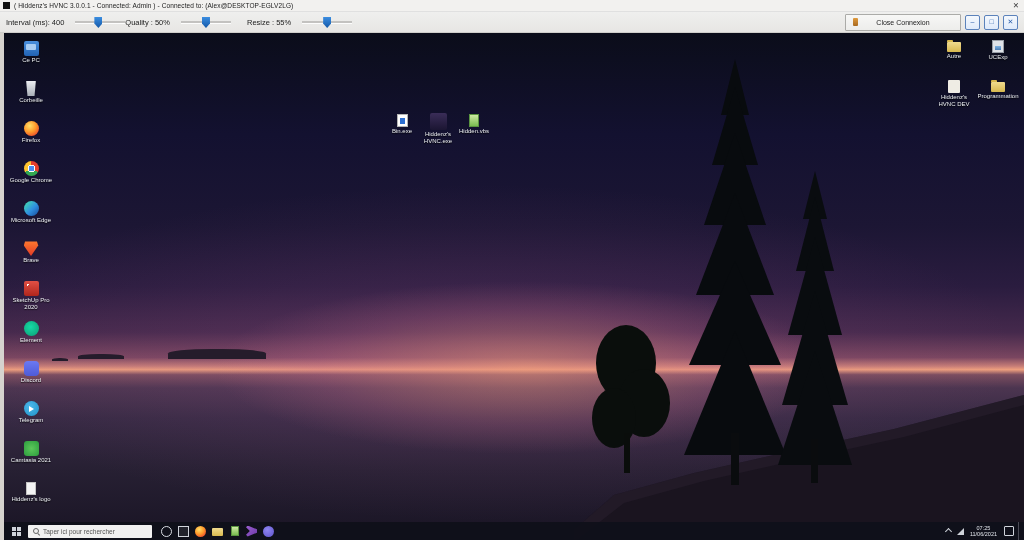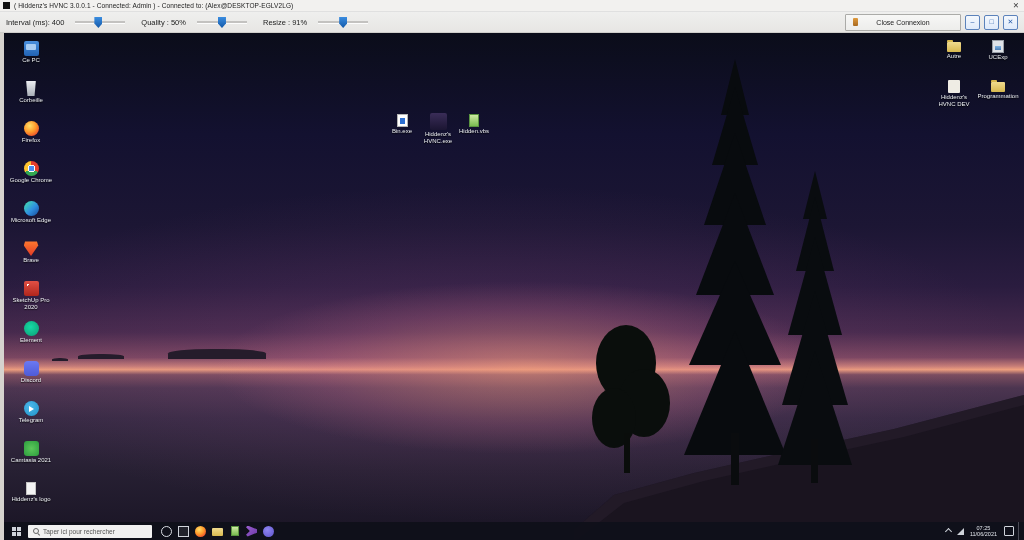--- a/index.html
+++ b/index.html
@@ -19,21 +19,21 @@
   .title-text{font-size:6.5px;color:#1a1a1a;white-space:nowrap;letter-spacing:.1px;}
   .win-close{margin-left:auto;margin-right:5px;font-size:7.5px;color:#333;line-height:9px;cursor:default;}
   .toolbar{
     position:absolute;left:0;top:12px;right:0;height:20px;
     background:linear-gradient(180deg,#efefee,#e7e6e4);
     border-bottom:1px solid #cfcecb;
     display:flex;align-items:center;
   }
   .tb-label{font-size:7.5px;color:#222;white-space:nowrap;}
   .lbl-interval{margin-left:6px;}
-  .lbl-quality{margin-left:16px;text-align:right;}
+  .lbl-quality{margin-left:0;text-align:right;}
   .lbl-resize{margin-left:16px;}
   .slider{position:relative;width:50px;height:12px;margin-left:11px;flex:none;}
   .slider .track{position:absolute;left:0;right:0;top:5px;height:2px;background:#c3c2c0;box-shadow:0 1px 0 rgba(255,255,255,.9);}
   .slider .thumb{
     position:absolute;top:1px;width:8px;height:11px;margin-left:-4px;
     background:linear-gradient(180deg,#3b8de0,#1258a8);
     clip-path:polygon(0 0,100% 0,100% 60%,50% 100%,0 60%);
   }
   .s1 .thumb{left:46%;} .s2 .thumb{left:50%;} .s3 .thumb{left:50%;}
   .tb-right{margin-left:auto;display:flex;align-items:center;margin-right:6px;}
@@ -147,21 +147,21 @@
   <span class="tb-label lbl-interval">Interval (ms): 400</span>
   <div class="slider s1">
     <div class="track"></div>
     <div class="thumb"></div>
   </div>
   <span class="tb-label lbl-quality">Quality : 50%</span>
   <div class="slider s2">
     <div class="track"></div>
     <div class="thumb"></div>
   </div>
-  <span class="tb-label lbl-resize">Resize : 91%</span>
+  <span class="tb-label lbl-resize">Resize : 55%</span>
   <div class="slider s3">
     <div class="track"></div>
     <div class="thumb"></div>
   </div>
   <div class="tb-right">
     <div class="btn-closeconn">
       <span class="disconnect-ico"></span>
       <span>Close Connexion</span>
     </div>
     <div class="blue-btn">–</div>

